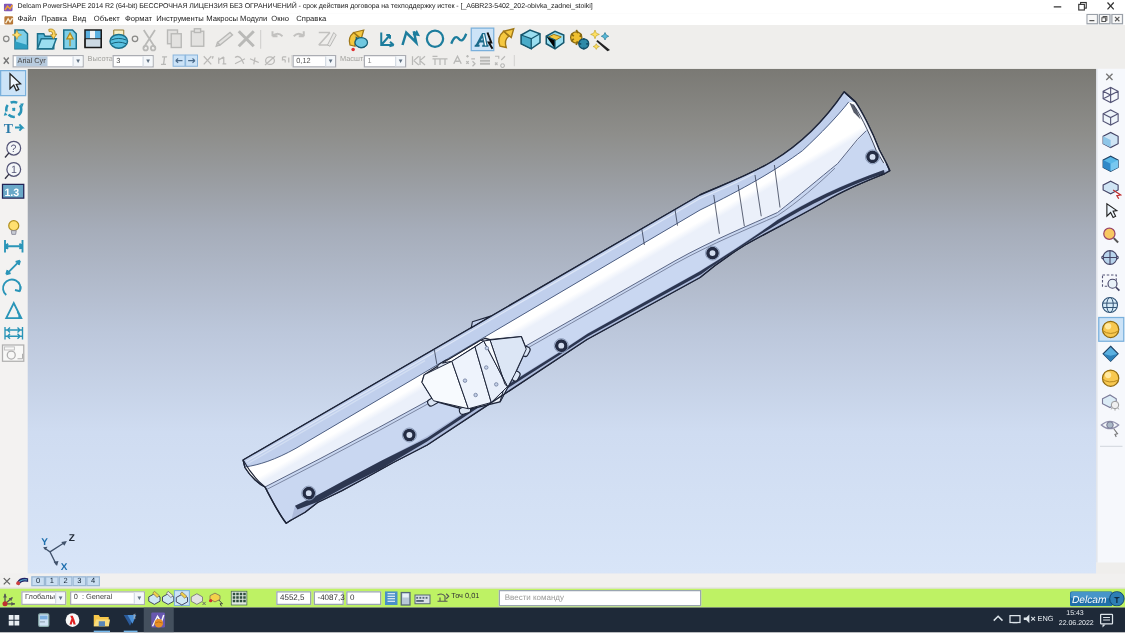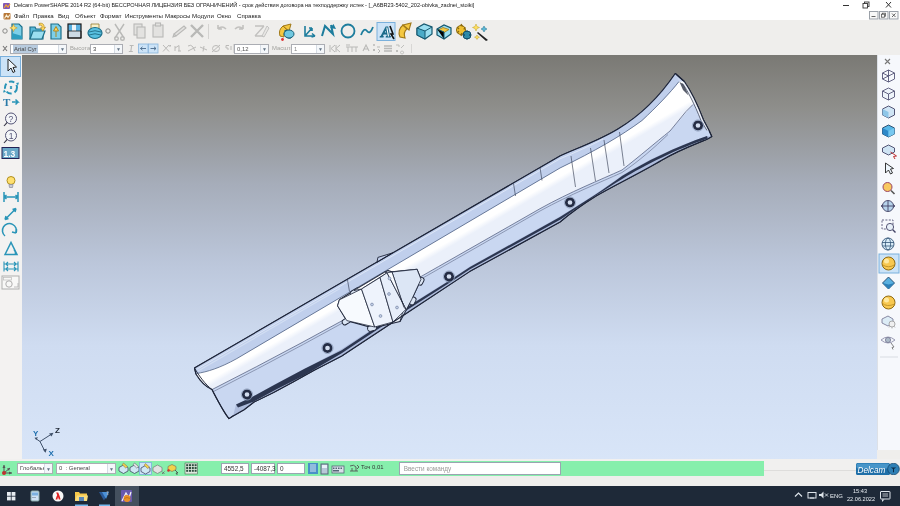--- a/index.html
+++ b/index.html
@@ -10,21 +10,21 @@
 #menubar{left:0;top:11px;width:900px;height:9px;background:#ffffff}
 .menuitem{position:absolute;top:1.4px;font-size:6.1px;color:#222;white-space:nowrap}
 #toolbar1{left:0;top:20px;width:900px;height:23px;background:#efeeec}
 #toolbar2{left:0;top:43px;width:900px;height:12px;background:#efeeec}
 .combo{position:absolute;background:#fff;border:1px solid #abadb3;box-sizing:border-box;font-size:5.9px;color:#444;line-height:8px;padding-left:2px}
 .combo .arr{position:absolute;right:0;top:0;bottom:0;width:7px;background:#f4f7fa;border-left:1px solid #d5dce4;color:#617283;font-size:5px;line-height:9px;text-align:center}
 .glabel{position:absolute;font-size:5.9px;color:#a2a29e;white-space:nowrap}
 #lefttb{left:0;top:55px;width:22px;height:404px;background:#f3f2f1}
 #righttb{left:877px;top:55px;width:23px;height:395px;background:#f6f8fc;border-left:1px solid #dde1e7;box-sizing:border-box}
 #tabsrow{left:0;top:459px;width:900px;height:12px;background:#f1f0ef;border-bottom:1px solid #dedddb;box-sizing:border-box}
-#statusbar{left:0;top:461px;width:764px;height:15px;background:#86efac}
+#statusbar{left:0;top:471px;width:900px;height:15px;background:#bef264}
 #taskbar{left:0;top:486px;width:900px;height:20px;background:#1e2938}
 .tab{position:absolute;top:2px;height:8px;background:#cadef2;border:1px solid #9cb8d4;box-sizing:border-box;font-size:6px;color:#123;text-align:center;line-height:7px}
 .sbox{position:absolute;background:#fff;border:1px solid #9aa5b1;box-sizing:border-box;font-size:6.4px;color:#333;padding-left:2px;line-height:10px}
 .tray{position:absolute;color:#e8edf2;font-size:5.9px}
 </style>
 </head>
 <body>
 
 <div class="abs" id="titlebar">
   <svg class="abs" style="left:3px;top:2px" width="8" height="8" viewBox="0 0 8 8">

